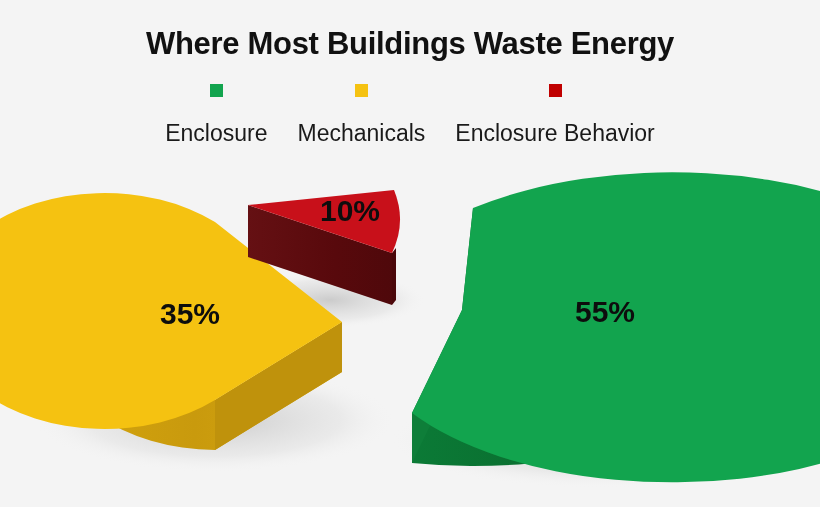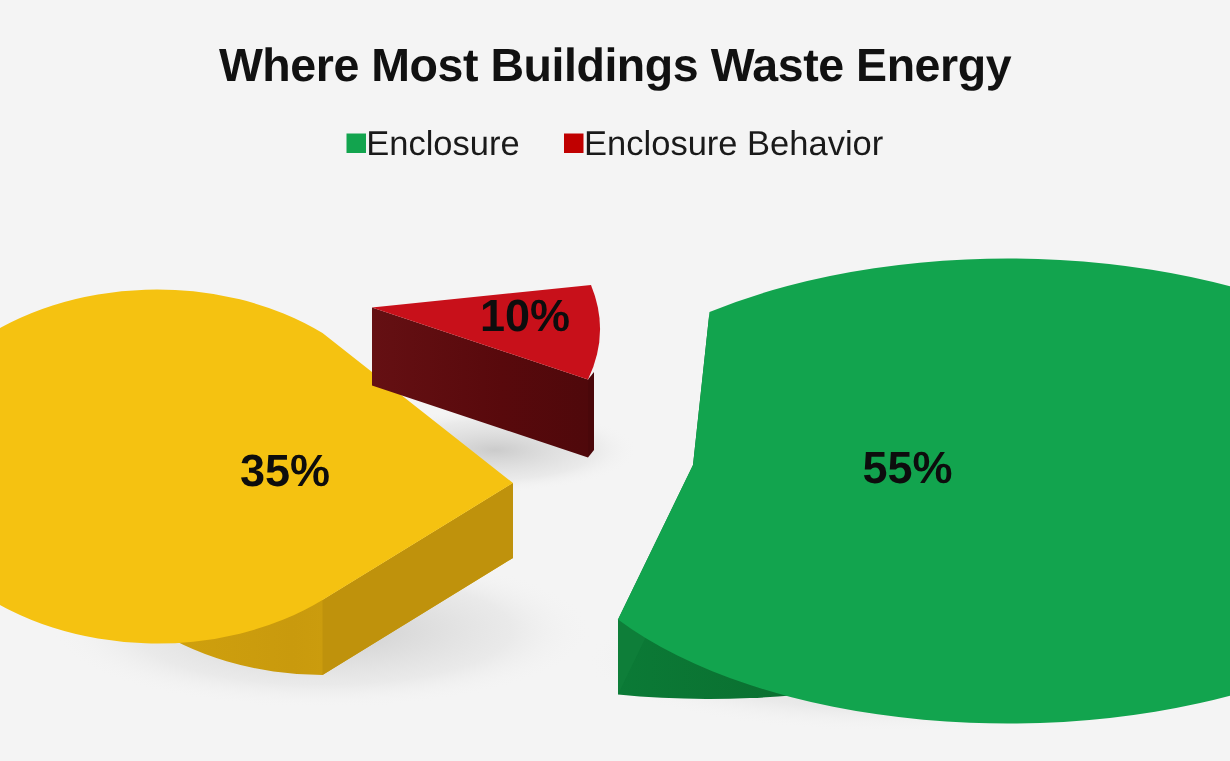--- a/index.html
+++ b/index.html
@@ -38,23 +38,23 @@
     left: 0;
     width: 820px;
     display: flex;
     flex-direction: row;
     justify-content: center;
     align-items: center;
     gap: 30px;
   }
   .legend-item {
     display: flex;
-    flex-direction: row;
+    flex-direction: column;
     align-items: center;
-    gap: 0;
+    gap: 25px;
   }
   .legend-swatch {
     width: 13px;
     height: 13px;
     display: block;
     flex: none;
   }
   .legend-label {
     font-size: 23px;
     color: #1a1a1a;
@@ -85,20 +85,24 @@
 <body>
 
 <div id="chart-root">
 
   <div class="chart-title">Where Most Buildings Waste Energy</div>
 
   <div class="legend">
     <div class="legend-item">
       <span class="legend-swatch" style="background:#12a44e;"></span>
       <span class="legend-label">Enclosure</span>
+    </div>
+    <div class="legend-item">
+      <span class="legend-swatch" style="background:#f5c211;"></span>
+      <span class="legend-label">Mechanicals</span>
     </div>
     <div class="legend-item">
       <span class="legend-swatch" style="background:#c00000;"></span>
       <span class="legend-label">Enclosure Behavior</span>
     </div>
   </div>
 
   <div class="pie-area">
     <svg width="820" height="507" viewBox="0 0 820 507">
       <defs>

